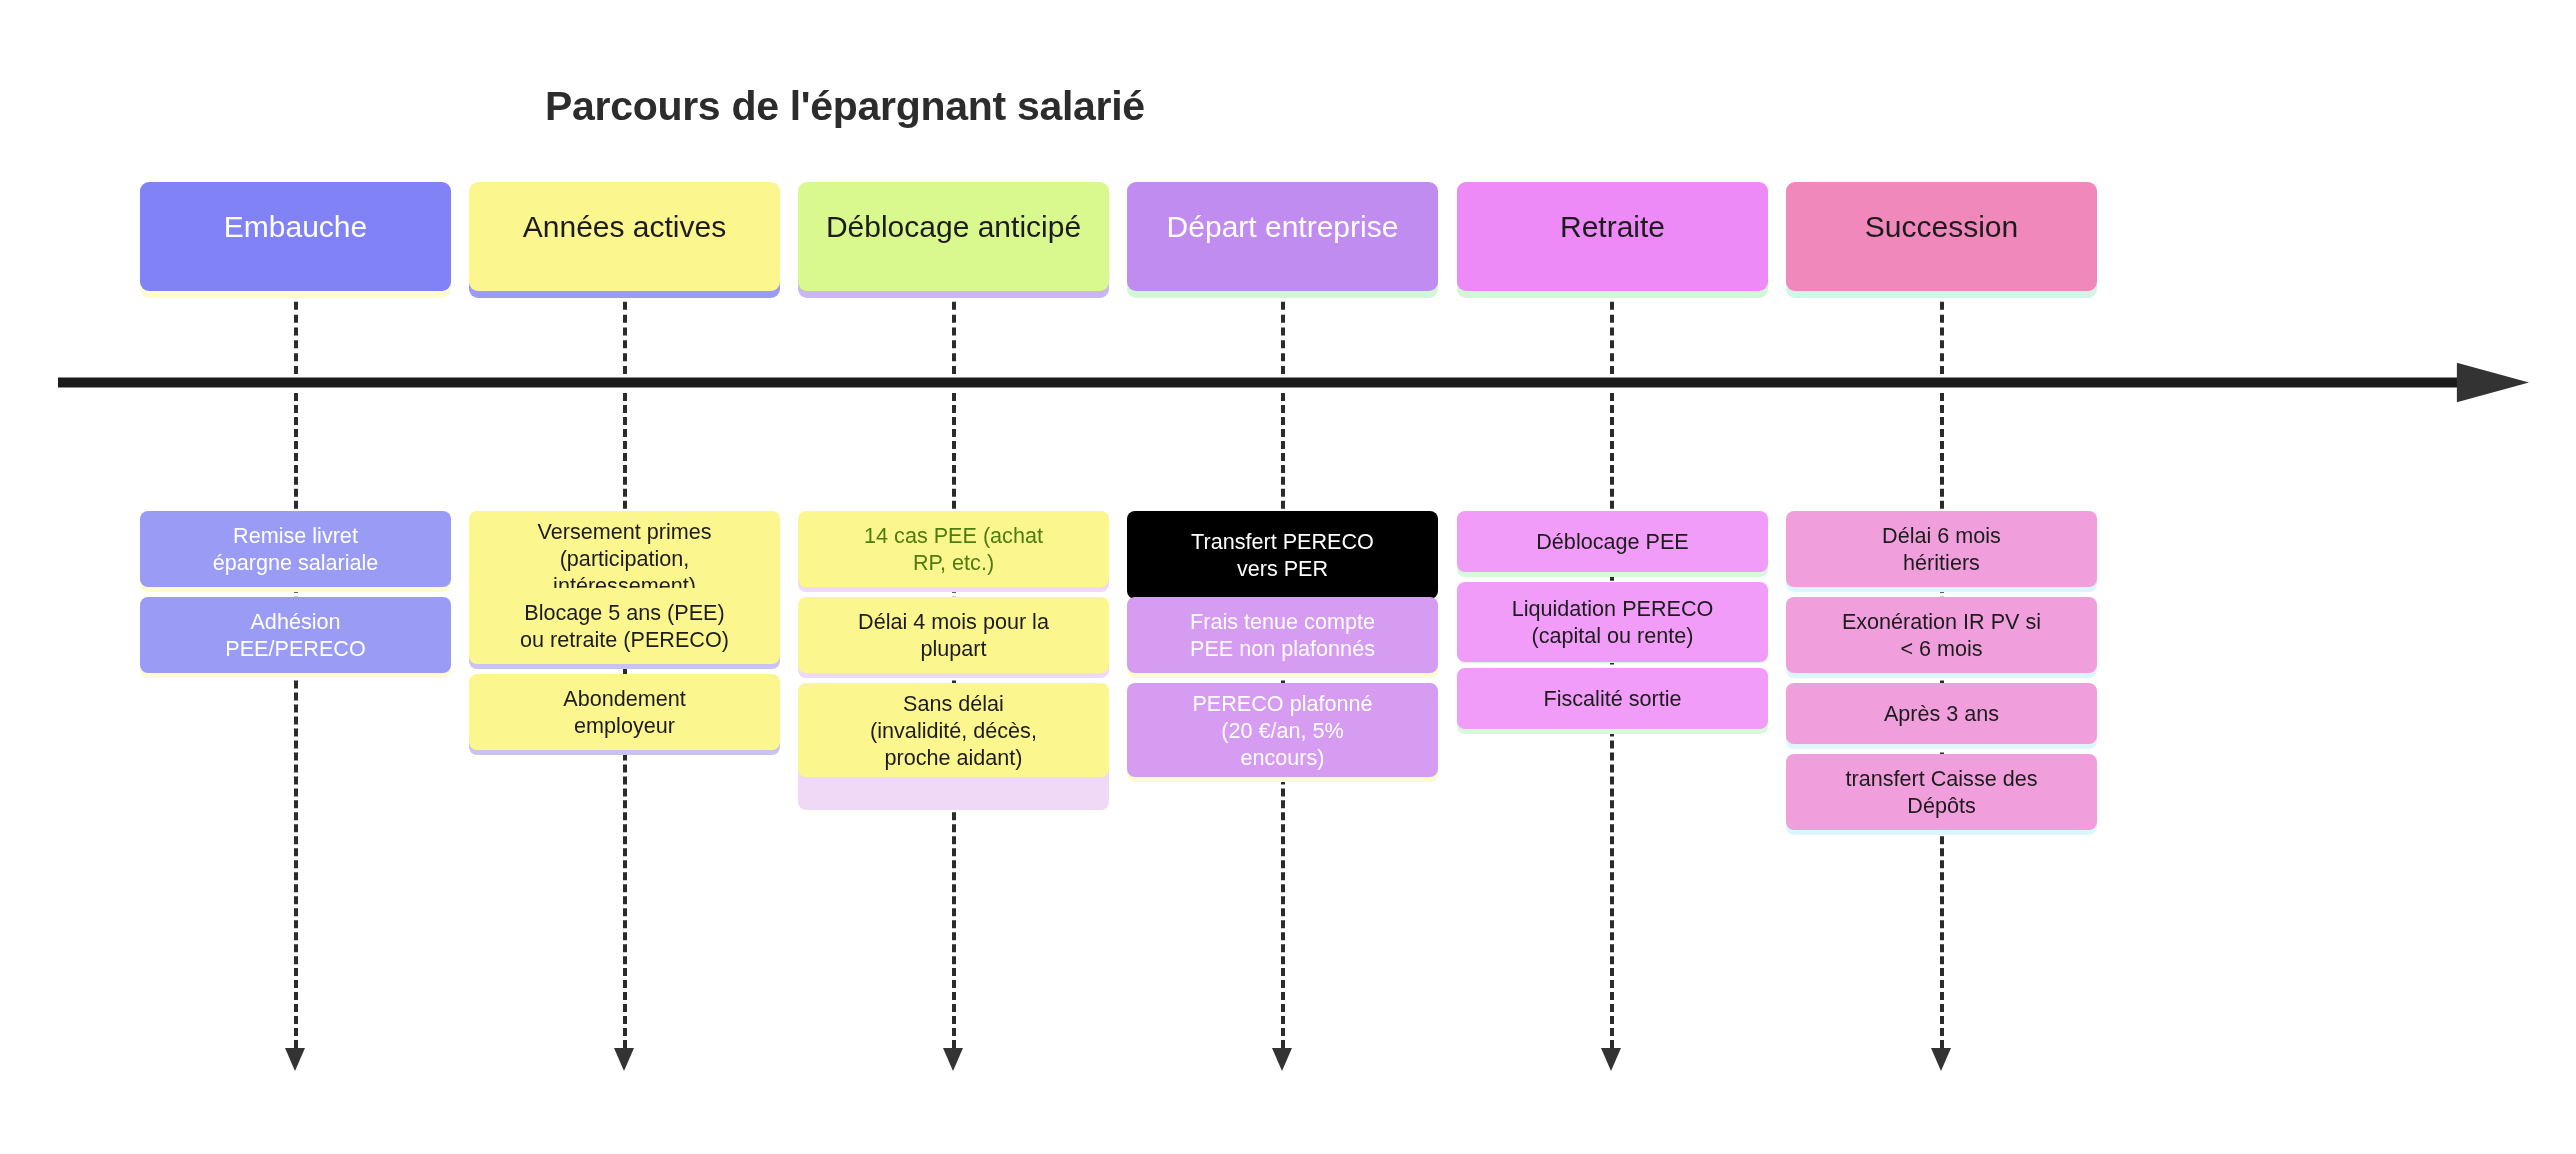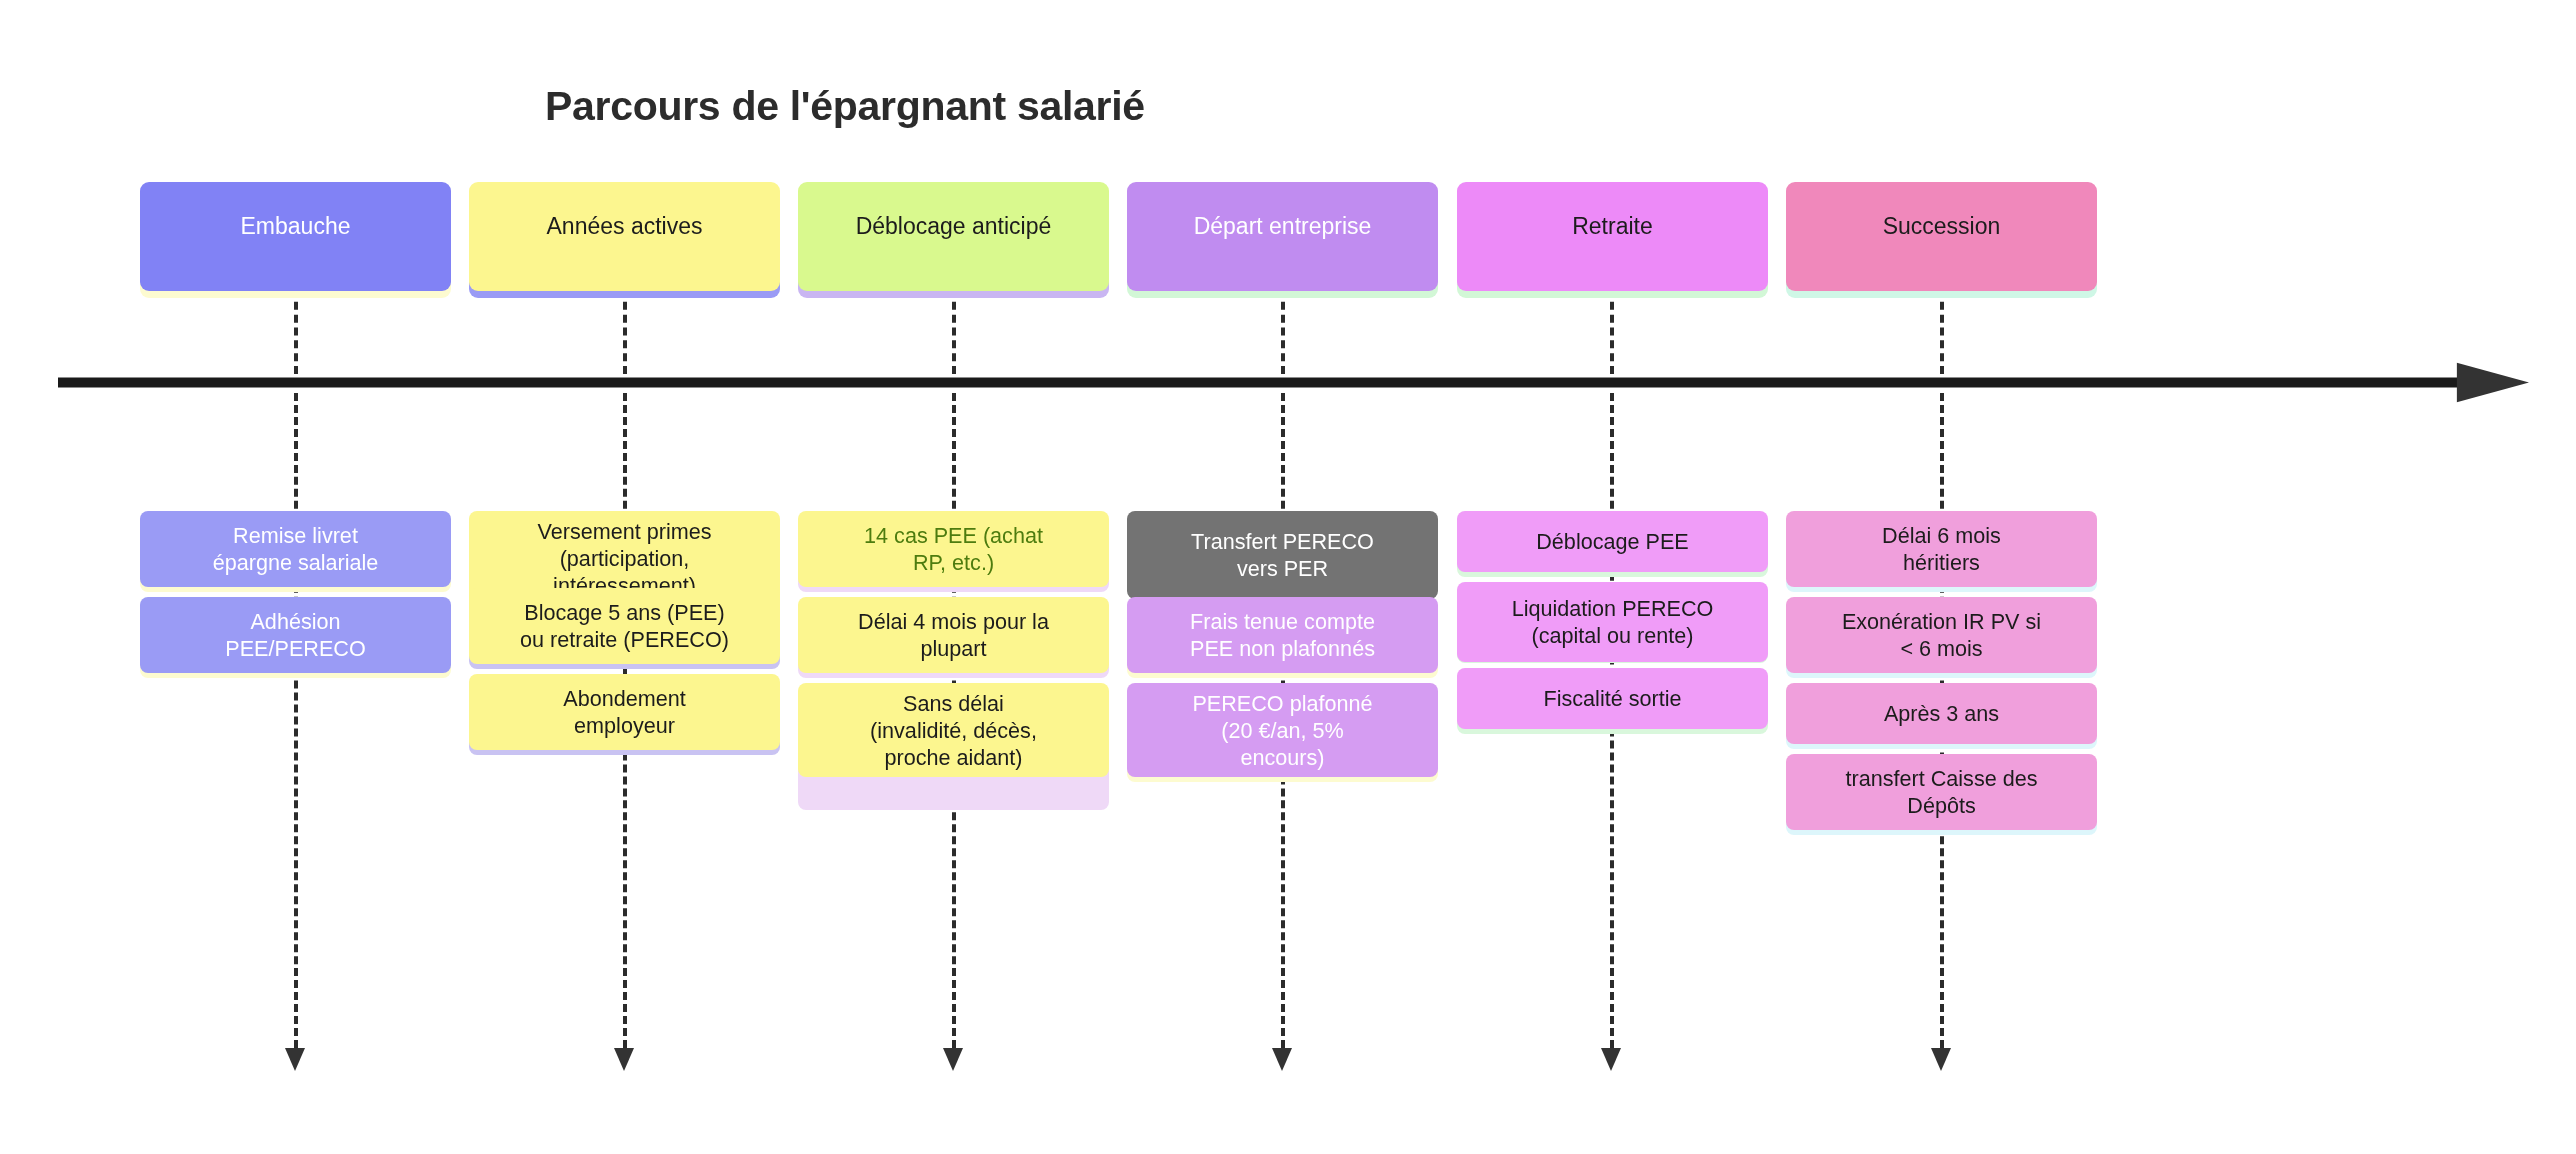--- a/index.html
+++ b/index.html
@@ -67,21 +67,21 @@
     width: 311px;
     height: 109px;
     border-radius: 9px;
     display: flex;
     align-items: flex-start;
     justify-content: center;
     box-sizing: border-box;
     padding-top: 31px;
   }
   .header-label {
-    font-size: 23px;
+    font-size: 30px;
     line-height: 27px;
     text-align: center;
     white-space: nowrap;
   }
 
   
   .body-stack {
     position: absolute;
     top: 511px;
     width: 311px;
@@ -240,21 +240,21 @@
       <div class="dash-arrow" style="left: 1272px; top: 1048px;"></div>
       <div class="header-wrap" style="left: 1127px; top: 182px;">
         <div class="header-shadow" style="background: rgb(210, 247, 214);"></div>
         <div class="header-card" style="background: rgb(192, 140, 240);">
           <span class="header-label" style="color: rgb(255, 255, 255);">Départ entreprise</span>
         </div>
       </div>
       <div class="body-stack" style="left: 1127px; top: 511px;">
         <div class="card-wrap" style="height: 76px;">
           <div class="card-shadow" style="background: rgb(253, 251, 208);"></div>
-          <div class="card" style="background: #737373; height: 88px;">
+          <div class="card" style="background: #000000; height: 88px;">
             <span class="card-label" style="color: rgb(255, 255, 255);">Transfert PERECO
 vers PER</span>
           </div>
         </div>
         <div class="card-wrap" style="height: 76px;">
           <div class="card-shadow" style="background: rgb(253, 251, 208);"></div>
           <div class="card" style="background: rgb(213, 156, 242); height: 76px;">
             <span class="card-label" style="color: rgb(255, 255, 255);">Frais tenue compte
 PEE non plafonnés</span>
           </div>

